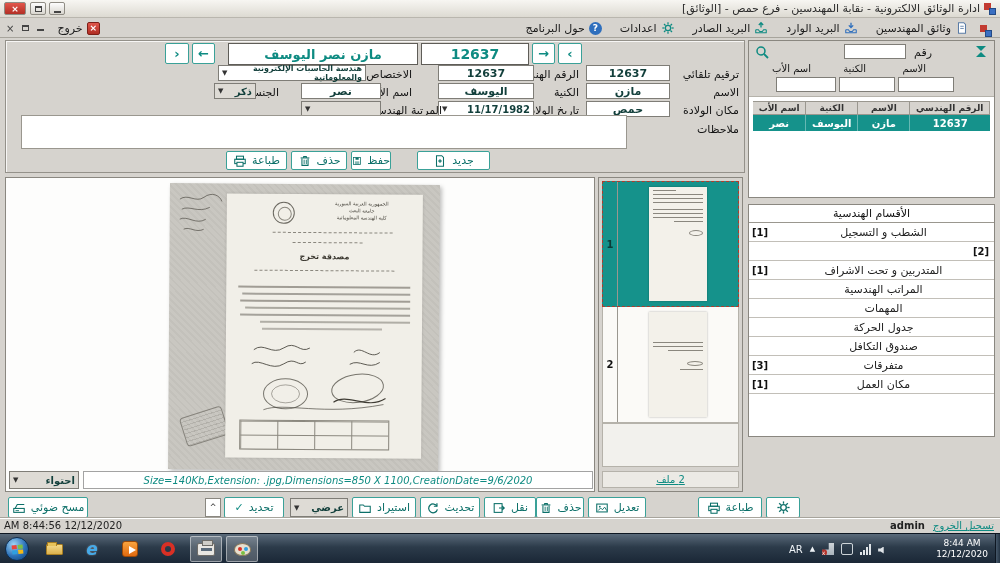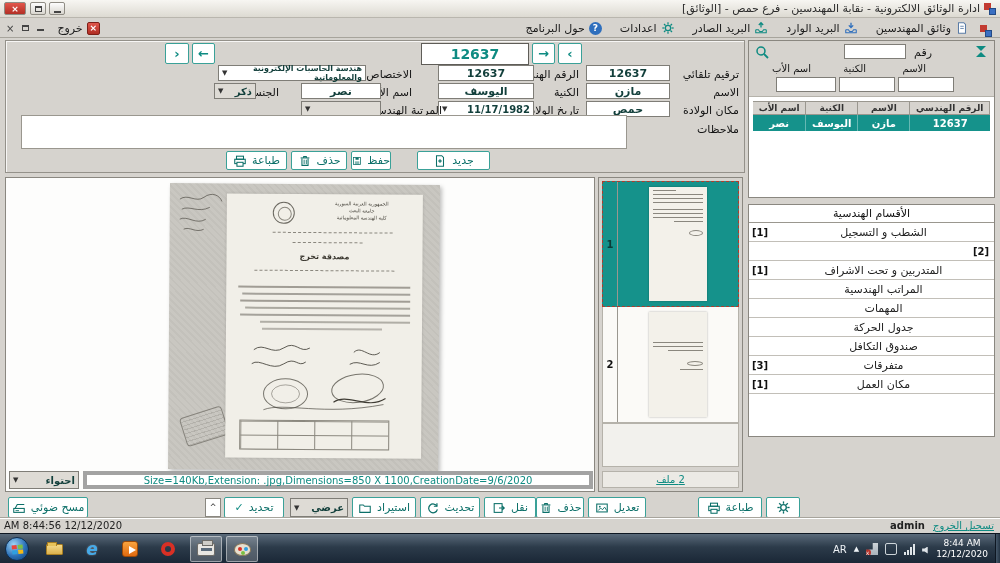--- a/index.html
+++ b/index.html
@@ -82,21 +82,21 @@
   .emblem::after { content:""; position:absolute; left:4px; top:4px; width:12px; height:12px; border:1px solid #8a877e; border-radius:50%; }
   .dashline { position:absolute; border-bottom:1px dashed #8a877e; height:1px; }
   .doc-title { position:absolute; left:0; right:0; top:58px; text-align:center; font-size:8px; font-weight:bold; color:#3a372f; letter-spacing:1px; }
   .tline { position:absolute; height:2px; background:#85827a; }
   .doc-grid { position:absolute; left:14px; bottom:8px; width:150px; height:30px; border:1px solid #8a877e;
     background-image:linear-gradient(90deg,#8a877e 1px,transparent 1px),linear-gradient(#8a877e 1px,transparent 1px);
     background-size:25% 100%,100% 50%; }
   .sideink { position:absolute; left:6px; top:8px; }
   .bstamp { position:absolute; left:14px; top:228px; width:44px; height:30px; border:1px solid #6b6860; border-radius:4px; transform:rotate(-18deg); opacity:.7; background:repeating-linear-gradient(0deg, rgba(90,87,78,.25) 0 1px, transparent 1px 4px); }
   .fitdd { position:absolute; left:3px; top:293px; width:70px; height:18px; }
-  .vstatus { position:absolute; left:77px; top:293px; width:510px; height:18px; background:#fff; border:4px solid #a3a3a3; color:#0e8b82; font-size:10px; display:flex; align-items:center; justify-content:center; direction:ltr; }
+  .vstatus { position:absolute; left:77px; top:293px; width:510px; height:18px; background:#fff; border:1px solid #a3a3a3; color:#0e8b82; font-size:10px; display:flex; align-items:center; justify-content:center; direction:ltr;font-style:italic; }
 
   
   .thumbs { left:598px; top:177px; width:145px; height:315px; background:#d6d3ce; border:1px solid #8a8780; }
   .thumbrow { position:absolute; left:3px; width:137px; display:flex; }
   .timg { flex:1; position:relative; }
   .tnum { width:15px; display:flex; align-items:center; justify-content:center; font-size:10px; font-weight:bold; color:#111; border-right:1px solid #9a978f; }
   .t1 { top:3px; height:126px; background:#15928b; border:1px dashed #b23a2c; }
   .t2 { top:129px; height:116px; background:#fbfaf7; border:1px solid #b5b2aa; border-top:none; }
   .t1 .tnum { color:#0b3c38; }
   .minipage { position:absolute; left:26%; top:4%; width:48%; height:92%; background:#f3f1ea; box-shadow:0 0 2px rgba(0,0,0,.3); }
@@ -136,21 +136,21 @@
   .tray { position:absolute; right:6px; top:0; height:30px; display:flex; align-items:center; gap:7px; color:#eef2f6; }
   .tray .lang { font-size:10px; }
   .tray .hid { font-size:7px; }
   .ticon { width:12px; height:12px; position:relative; opacity:.9; }
   .net { background:linear-gradient(#dfe4e8,#b9c2ca); clip-path:polygon(0 100%,100% 100%,100% 0,55% 0,55% 55%,0 55%); }
   .netx { position:absolute; left:-2px; bottom:-1px; width:7px; height:7px; background:#c8352a; border-radius:50%; color:#fff; font-size:6px; line-height:7px; text-align:center; }
   .devi { border:1px solid #dfe4e8; border-radius:2px; }
   .bars { display:flex; align-items:flex-end; gap:1px; height:11px; }
   .bars i { width:2px; background:#dfe4e8; }
   .spk { width:7px; height:7px; background:#dfe4e8; clip-path:polygon(0 30%,35% 30%,80% 0,80% 100%,35% 70%,0 70%); margin-top:2px; }
-  .clock { text-align:center; font-size:9px; line-height:11px; color:#fff; }
+  .clock { text-align:center; font-size:9px; line-height:11px; color:#fff;margin-left:44px; }
   .showdesk { position:absolute; right:0; top:0; width:5px; height:30px; background:linear-gradient(90deg,#46586a,#243444); border-left:1px solid #0e1722; }
 
   svg.icw { display:block; }
   .hiddefs { position:absolute; width:0; height:0; overflow:hidden; }
 </style>
 </head>
 <body>
 
 <svg class="hiddefs" aria-hidden="true">
   <defs>
@@ -293,20 +293,21 @@
       <span class="lb">خروج</span>
     </div>
   </div>
 </div>
 
 <div class="abs panel form-panel">
 
   <span class="navbtn" style="left:552px;width:24px">›</span>
   <span class="navbtn" style="left:526px;width:23px">→</span>
   <div class="bigfield" style="left:415px;width:108px;font-size:14px">12637</div>
+  <div class="bigfield" style="left:222px;width:190px;font-size:13px">مازن نصر اليوسف</div>
   <span class="navbtn" style="left:186px;width:23px">←</span>
   <span class="navbtn" style="left:159px;width:24px">‹</span>
 
   <span class="flabel" style="right:5px;top:27px">ترقيم تلقائي</span>
   <div class="inp" style="position:absolute;left:580px;top:24px;width:84px;height:16px">12637</div>
   <span class="flabel" style="right:165px;top:27px">الرقم الهندسي</span>
   <div class="inp" style="position:absolute;left:432px;top:24px;width:96px;height:16px">12637</div>
   <span class="flabel" style="right:332px;top:27px">الاختصاص</span>
   <div class="dd" style="position:absolute;left:212px;top:24px;width:148px;height:16px;font-size:8px">
     <span>هندسة الحاسبات الإلكترونية والمعلوماتية</span>

